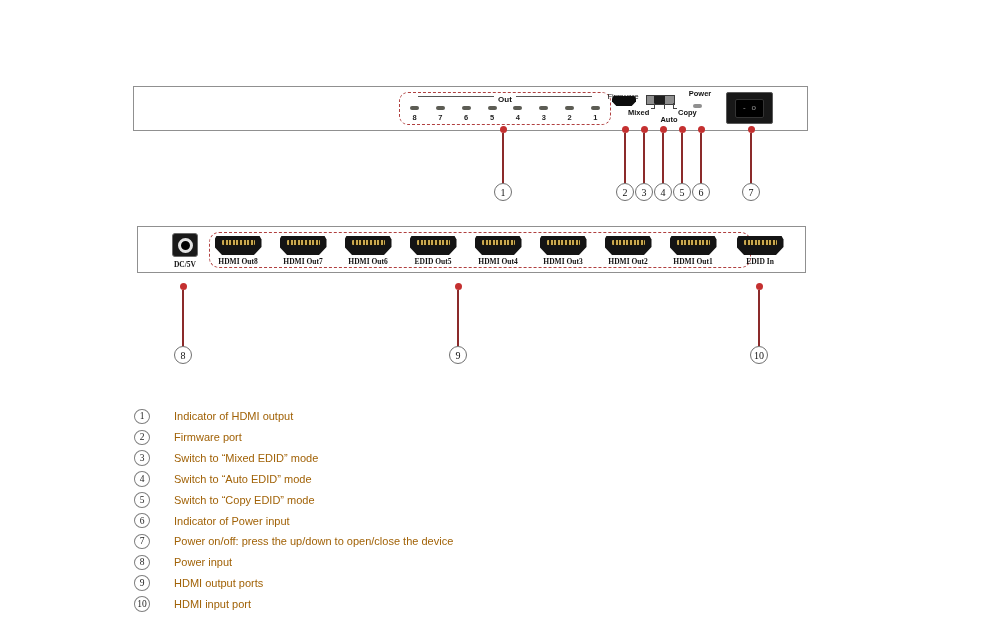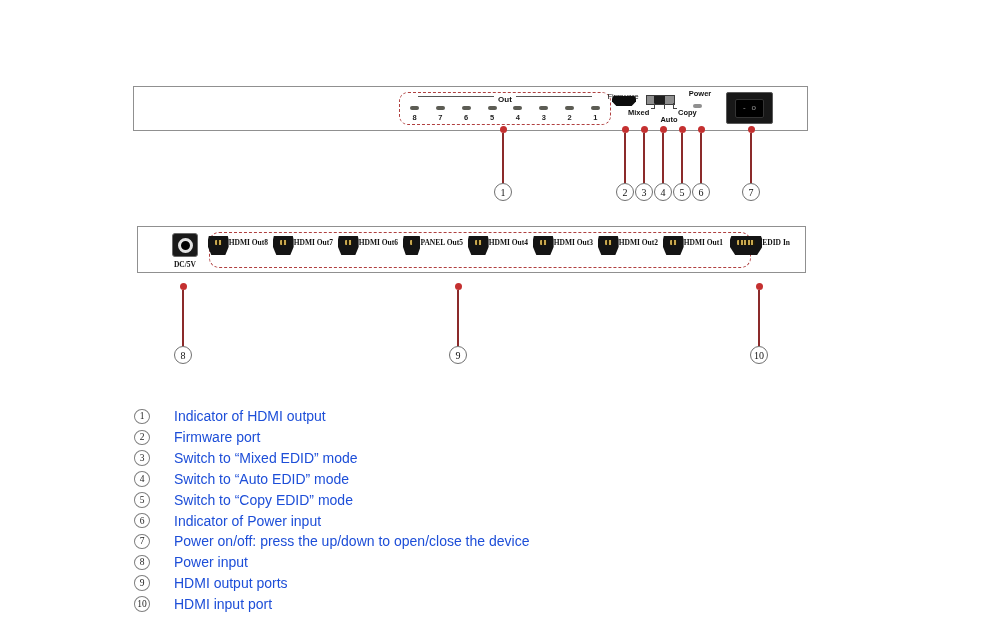--- a/index.html
+++ b/index.html
@@ -54,22 +54,22 @@
   
   .dc-jack{position:absolute;left:34px;top:6px;width:26px;height:24px;background:#1a1a1a;
            border:1px solid #6a6a6a;border-radius:3px;box-sizing:border-box;
            display:flex;align-items:center;justify-content:center;}
   .dc-ring{width:15px;height:15px;border-radius:50%;border:3px solid #e2e2e2;background:#000;
            box-sizing:border-box;}
   .dc-label{position:absolute;left:18px;top:33px;width:58px;text-align:center;
             font-size:7.5px;font-weight:700;}
   .rear-dash{position:absolute;left:71px;top:5px;width:542px;height:36px;
              border:1px dashed #b04040;border-radius:10px;box-sizing:border-box;}
-  .port-item{position:absolute;top:9px;width:60px;display:flex;flex-direction:row;
-             }
+  .port-item{position:absolute;top:9px;width:60px;display:flex;flex-direction:column;
+             align-items:center;}
   .port{width:47px;height:19px;background:#141414;position:relative;
         clip-path:polygon(4% 0,96% 0,100% 18%,100% 58%,84% 100%,16% 100%,0 58%,0 18%);}
   .port::after{content:"";position:absolute;left:7px;right:7px;top:4px;height:5px;border-radius:1px;
         background:repeating-linear-gradient(90deg,#c9a850 0 2px,#221a04 2px 3.6px);}
   .port-label{margin-top:3px;font-size:7.5px;font-weight:700;white-space:nowrap;line-height:1;}
 
   
   .callout{position:absolute;width:20px;display:flex;flex-direction:column;align-items:center;}
   .dot{width:7px;height:7px;border-radius:50%;background:#c43030;}
   .cline{width:1.5px;background:#8b2a2a;}
@@ -78,21 +78,21 @@
   .cnum{width:18px;height:18px;border-radius:50%;border:1px solid #707070;background:#fff;
         display:flex;align-items:center;justify-content:center;
         font-family:"Liberation Serif",serif;font-size:10px;color:#111;box-sizing:border-box;}
 
   
   .desc-list{position:absolute;left:134px;top:406px;}
   .desc-row{height:20.85px;display:flex;align-items:center;}
   .dnum{min-width:12px;height:13.5px;padding:0 1px;border-radius:50%;border:1px solid #808080;
         display:flex;align-items:center;justify-content:center;box-sizing:content-box;
         font-family:"Liberation Serif",serif;font-size:9.5px;color:#222;}
-  .dtext{margin-left:24px;font-size:14px;color:#1d4ed8;}
+  .dtext{margin-left:24px;font-size:11px;color:#a16207;}
 </style>
 </head>
 <body>
 
 <div class="page">
 
 
   <div class="panel front">
     <div class="out-box">
       <div class="out-head">
@@ -211,21 +211,21 @@
     <div class="port-item" style="left:135px;">
         <div class="port"></div>
         <div class="port-label">HDMI Out7</div>
       </div>
     <div class="port-item" style="left:200px;">
         <div class="port"></div>
         <div class="port-label">HDMI Out6</div>
       </div>
     <div class="port-item" style="left:265px;">
         <div class="port"></div>
-        <div class="port-label">PANEL Out5</div>
+        <div class="port-label">EDID Out5</div>
       </div>
     <div class="port-item" style="left:330px;">
         <div class="port"></div>
         <div class="port-label">HDMI Out4</div>
       </div>
     <div class="port-item" style="left:395px;">
         <div class="port"></div>
         <div class="port-label">HDMI Out3</div>
       </div>
     <div class="port-item" style="left:460px;">

